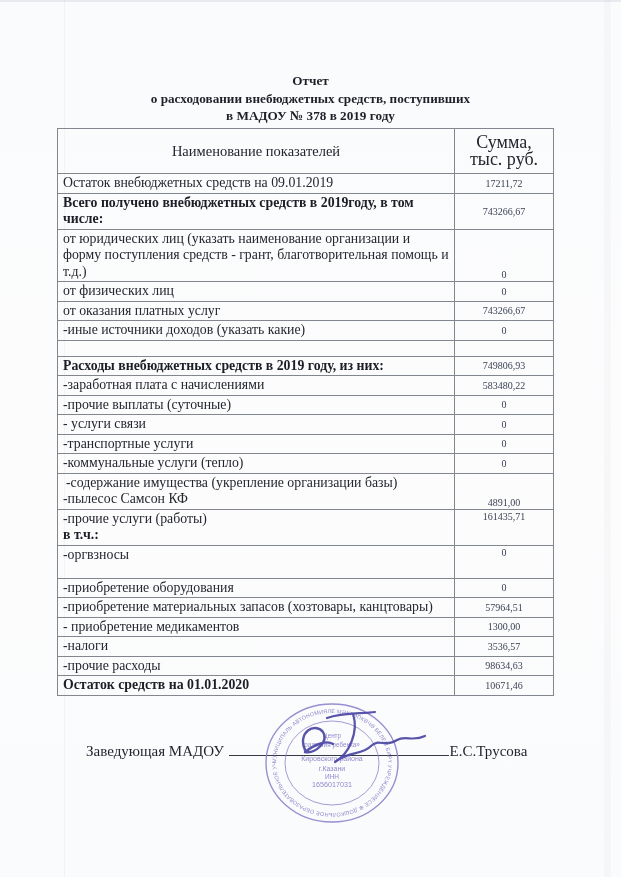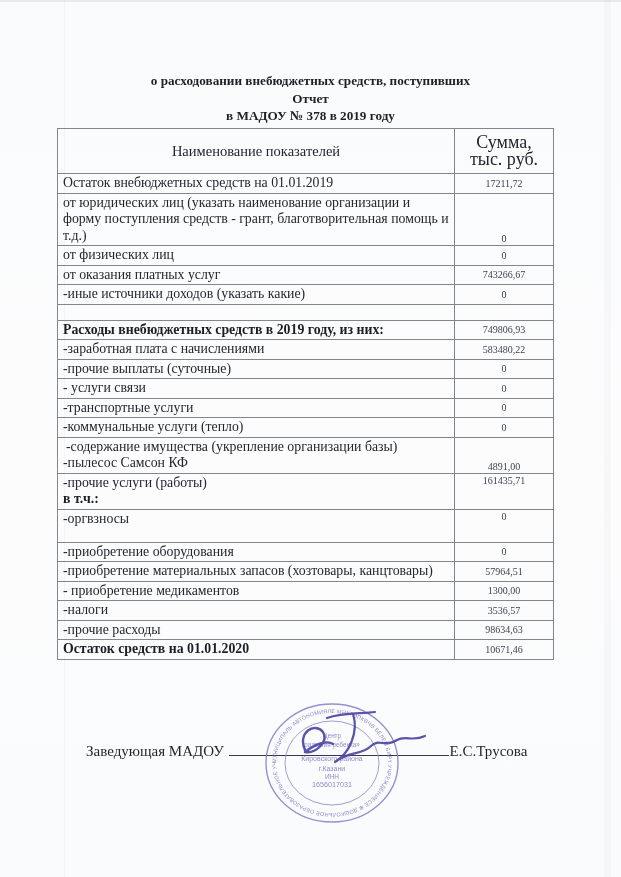--- a/index.html
+++ b/index.html
@@ -45,42 +45,48 @@
 </head>
 <body>
 
 <div class="sheet">
 
   <div class="artifact-top"></div>
   <div class="artifact-v1"></div>
   <div class="artifact-v2"></div>
 
   <div class="title-block">
+    <div>Отчет</div>
     <div>о расходовании внебюджетных средств, поступивших</div>
-    <div>Отчет</div>
     <div>в МАДОУ № 378 в 2019 году</div>
   </div>
 
   <table class="report">
     <colgroup>
         <col style="width:397px">
         <col style="width:99px">
       </colgroup>
     <thead>
       <tr>
         <th class="h-name">Наименование показателей</th>
         <th class="h-val">Сумма, тыс. руб.</th>
       </tr>
     </thead>
     <tbody>
         <tr>
           <td>
-            <div class="line">Остаток внебюджетных средств на 01.01.2019</div>
+            <div class="line">Остаток внебюджетных средств на 09.01.2019</div>
           </td>
           <td class="c-val">17211,72</td>
+        </tr>
+        <tr>
+          <td>
+            <div class="line b wrap">Всего получено внебюджетных средств в 2019году, в том числе:</div>
+          </td>
+          <td class="c-val">743266,67</td>
         </tr>
         <tr>
           <td>
             <div class="line wrap">от юридических лиц (указать наименование организации и форму поступления средств - грант, благотворительная помощь и т.д.)</div>
           </td>
           <td class="c-val" style="vertical-align: bottom;">0</td>
         </tr>
         <tr>
           <td>
             <div class="line">от физических лиц</div>

